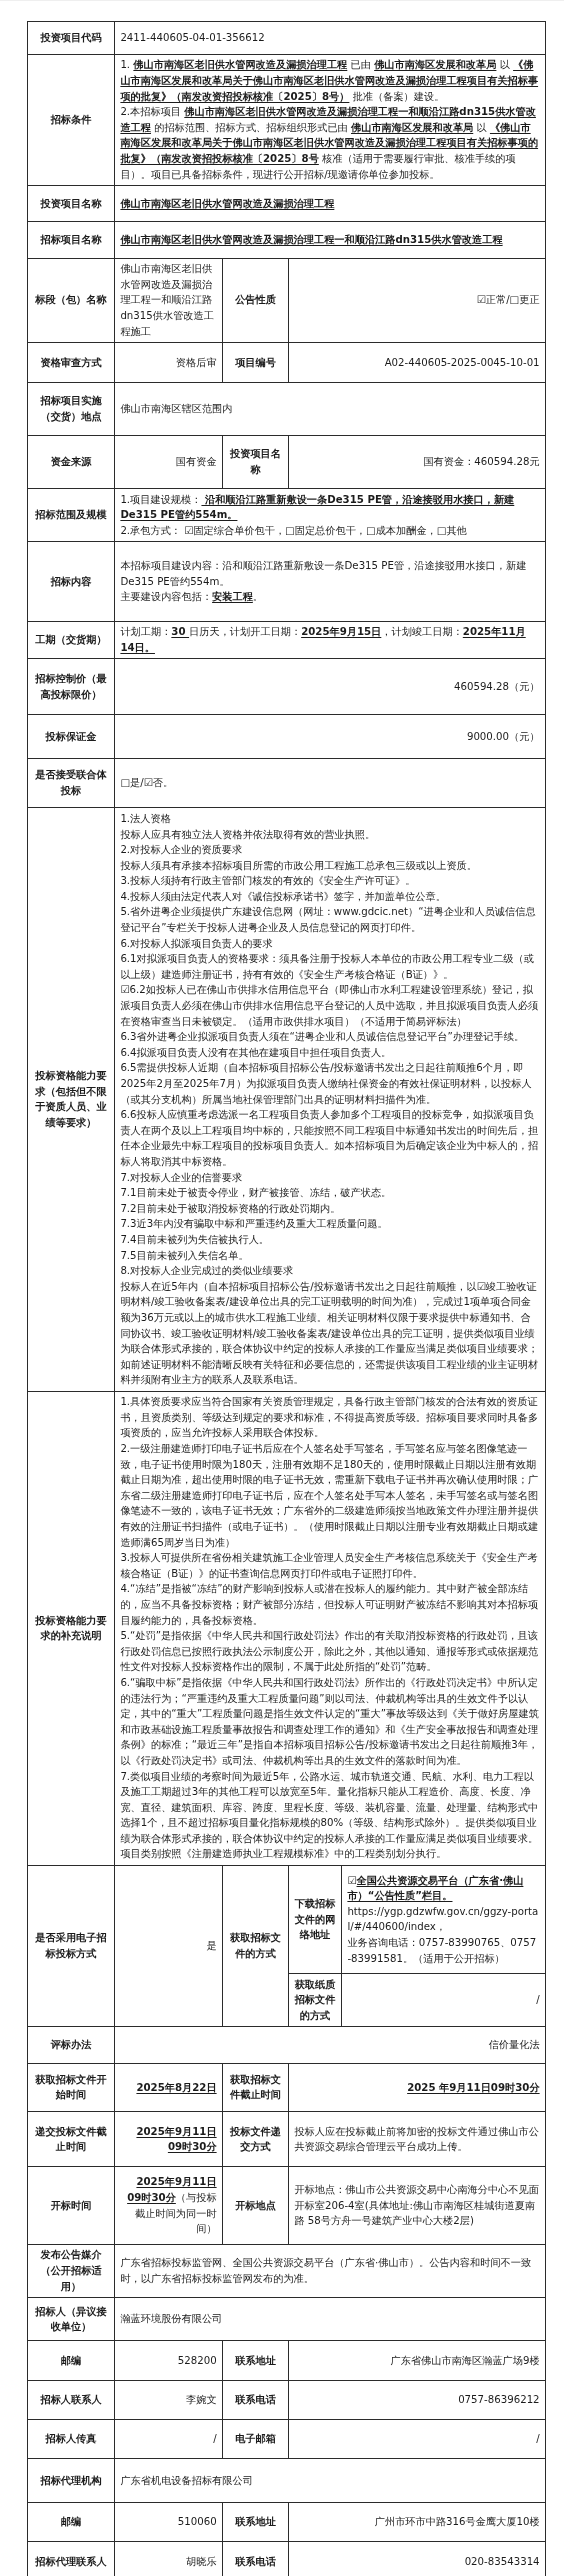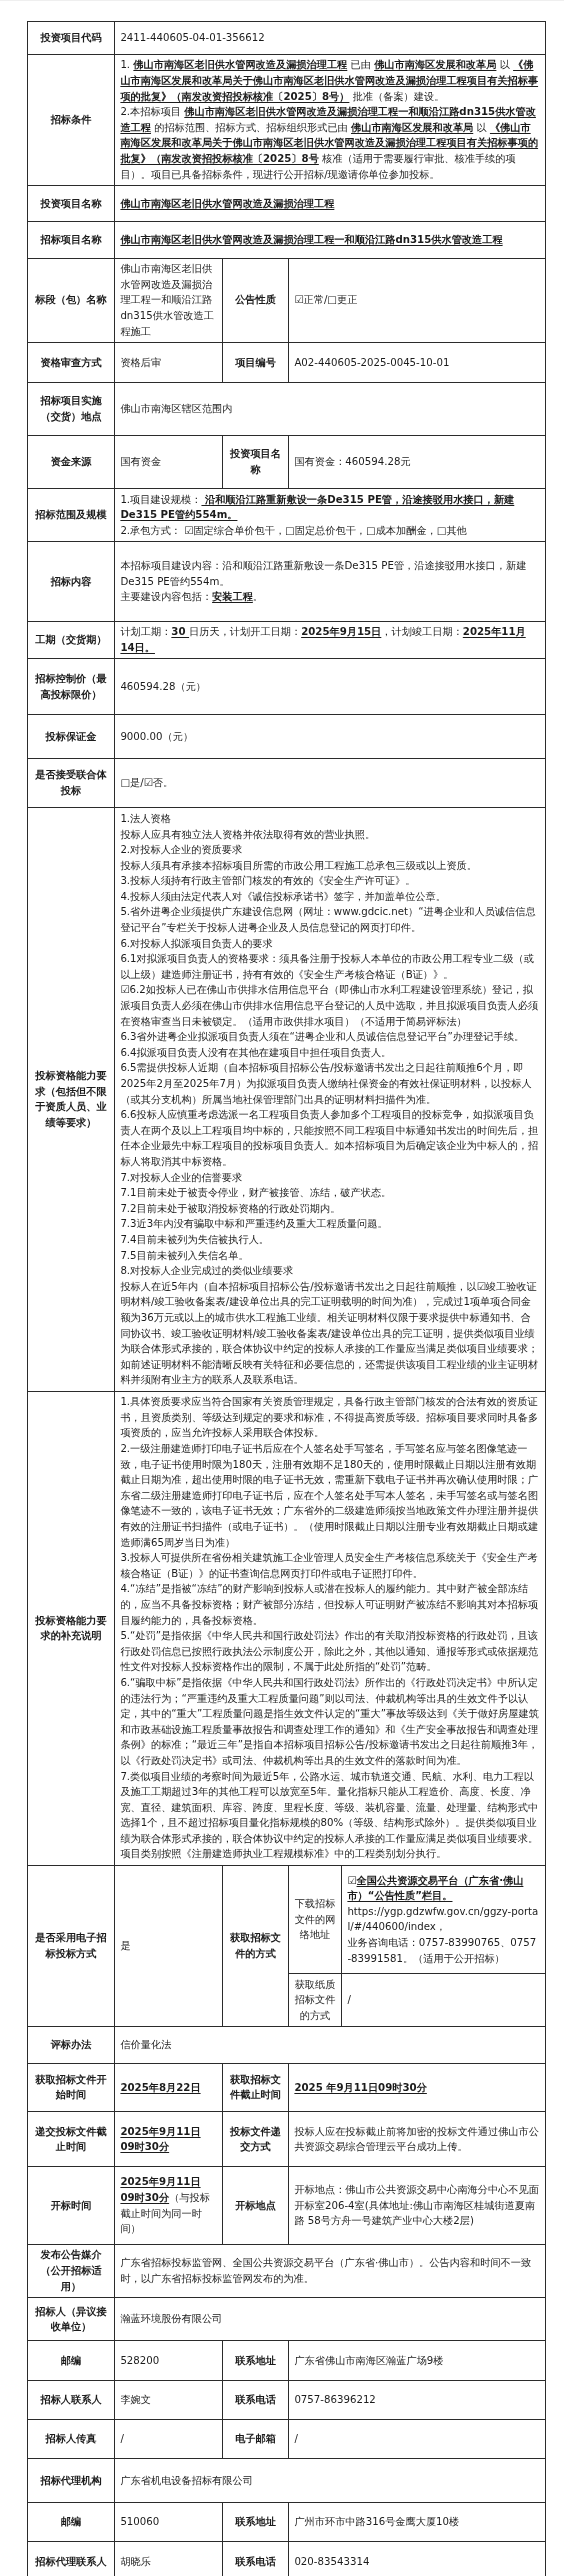--- a/index.html
+++ b/index.html
@@ -3,22 +3,22 @@
 <meta charset="utf-8">
 <style>
   html,body{margin:0;padding:0;background:#ffffff;}
   body{width:564px;font-family:"DejaVu Sans","Liberation Sans",sans-serif;color:#1c1c1c;}
   .top-rule{border-top:0.7px solid #efefef;width:564px;height:0;}
   .doc-wrap{margin:20.3px 18.3px 0 27px;}
   table.doc{border-collapse:collapse;width:519px;table-layout:fixed;}
   td{border:0.7px solid #2b2b2b;font-size:10.2px;line-height:15.6px;padding:2.7px 5.4px;
      vertical-align:middle;white-space:pre-wrap;word-wrap:break-word;overflow-wrap:break-word;}
   td.lbl{font-weight:bold;text-align:center;padding:2.7px 3.4px;margin-left:7px;}
-  td.sublbl{font-weight:normal;text-align:center;padding:2.7px 3.4px;}
-  td.ctr{text-align:left;}
+  td.sublbl{font-weight:bold;text-align:center;padding:2.7px 3.4px;}
+  td.ctr{text-align:right;}
   td.brk{word-break:break-all;}
   .u, td span.u{text-decoration:underline;text-underline-offset:2px;text-decoration-thickness:0.7px;font-weight:bold;}
 </style>
 </head>
 <body>
 
 <div class="top-rule"></div>
 
 <div class="doc-wrap">
 <table class="doc">

